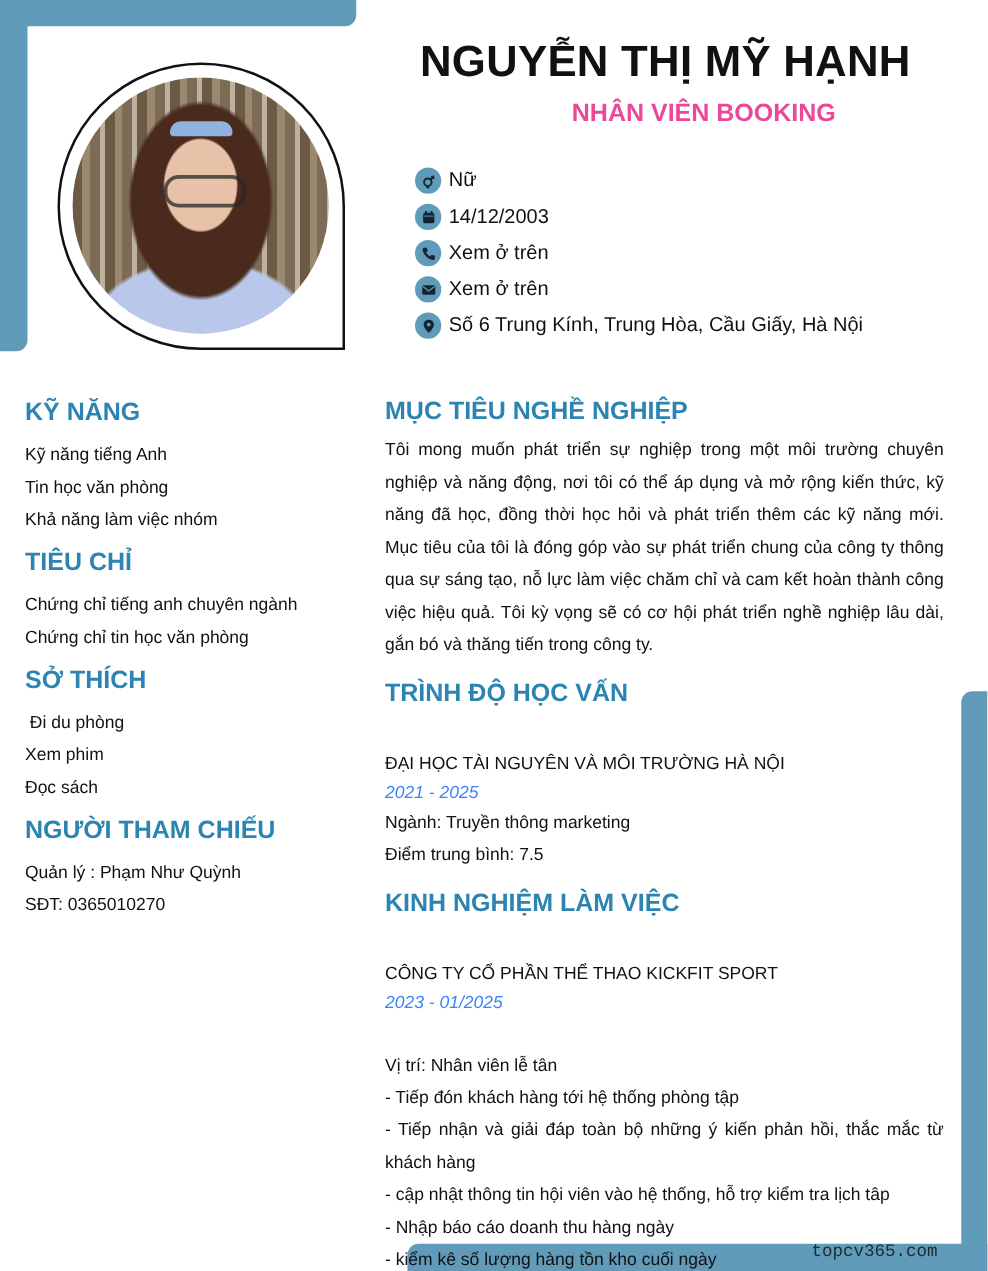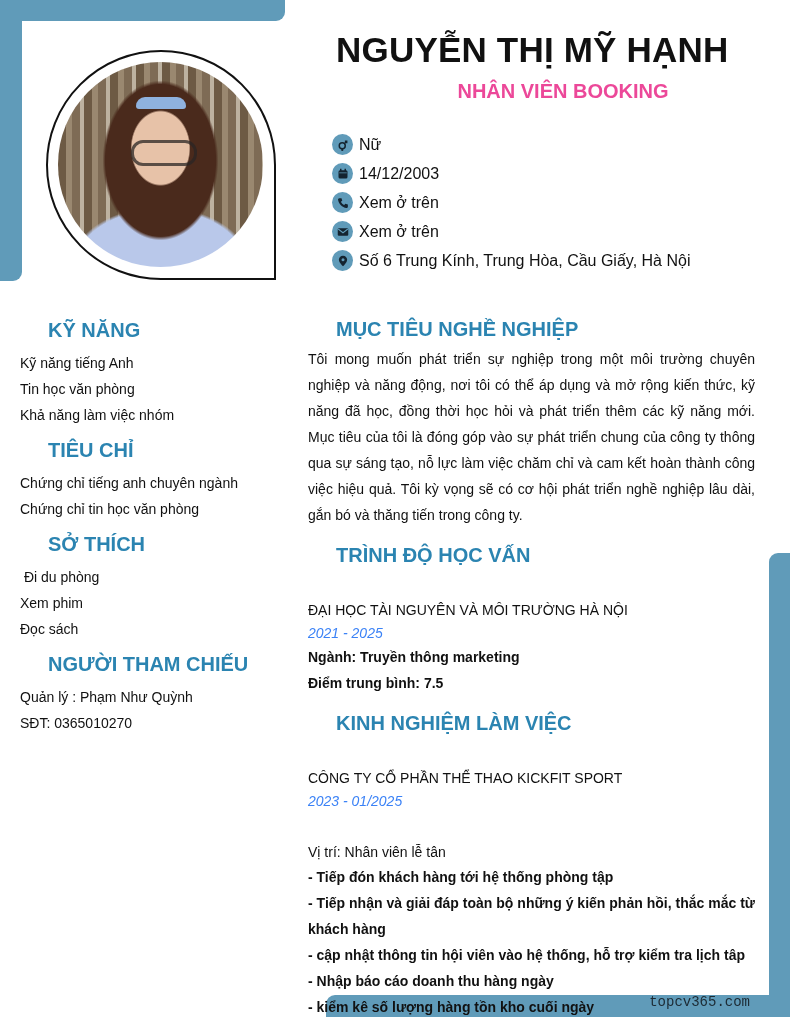--- a/index.html
+++ b/index.html
@@ -33,33 +33,33 @@
   .job-title { position: absolute; left: 336px; width: 454px; top: 80px; text-align: center; font-size: 20px; font-weight: bold; color: #ec4899; }
 
   .contacts { position: absolute; left: 332px; top: 130px; }
   .contact-row { display: flex; align-items: center; height: 29px; }
   .c-icon { width: 21px; height: 21px; border-radius: 50%; background: #609bb9; display: flex; align-items: center; justify-content: center; margin-right: 6px; }
   .c-icon svg { width: 12px; height: 12px; fill: #142430; }
   .c-text { font-size: 16px; color: #111; }
 
   
   .left { position: absolute; left: 20px; top: 316px; width: 265px; }
-  .sec-title { font-size: 20px; font-weight: bold; color: #2b84b1; text-transform: none; margin-left: 28px; }
+  .sec-title { font-size: 20px; font-weight: bold; color: #2b84b1; text-transform: none; }
   .left .sec-title { margin-bottom: 6px; height: 28px; line-height: 28px; }
   .left .item { font-size: 14px; line-height: 26px; color: #111; }
   .left .block { margin-bottom: 8px; }
 
   
   .right { position: absolute; left: 308px; top: 314px; width: 447px; }
   .right .sec-title { height: 30px; line-height: 30px; margin-bottom: 2px; }
   .para { font-size: 14px; line-height: 26px; text-align: justify; color: #111; }
   .r-block { margin-bottom: 12px; }
   .bold-line { font-size: 14px; font-weight: normal; line-height: 24px; color: #111; margin-top: 28px; }
   .italic-line { font-size: 14px; font-style: italic; line-height: 22px; color: #3b82f6; }
-  .line { font-size: 14px; line-height: 26px; color: #111; text-align: justify; font-weight: bold; }
+  .line { font-size: 14px; line-height: 26px; color: #111; text-align: justify; }
 </style>
 </head>
 <body>
 
 <div class="deco-top"></div>
 <div class="deco-left"></div>
 <div class="deco-right"></div>
 <div class="deco-bottom"></div>
 <div class="watermark">topcv365.com</div>
 

